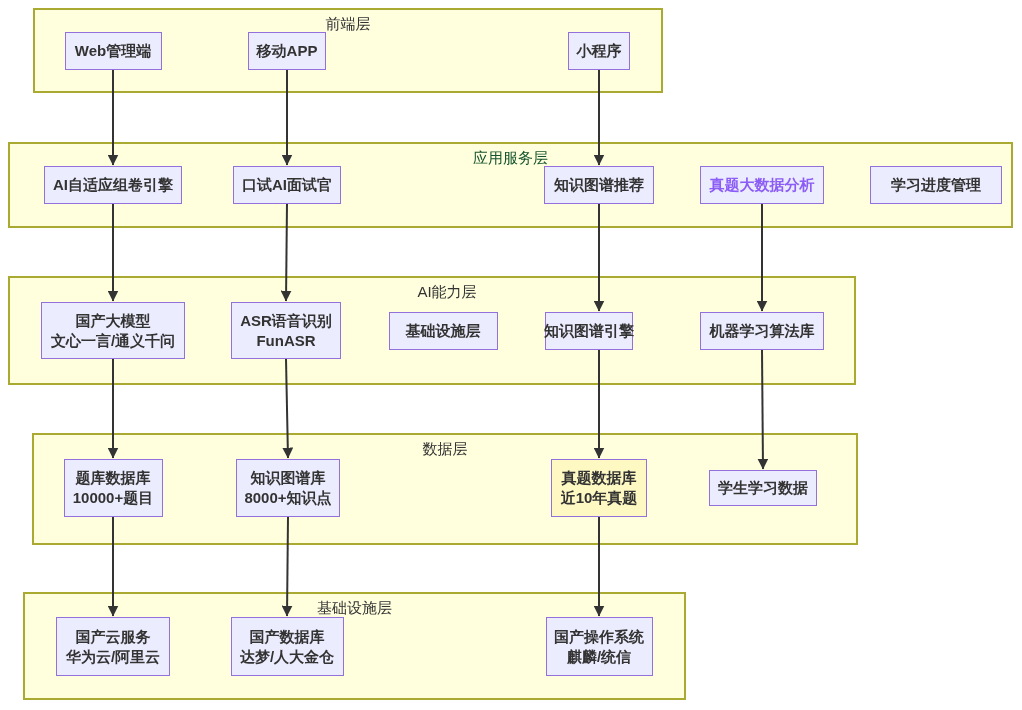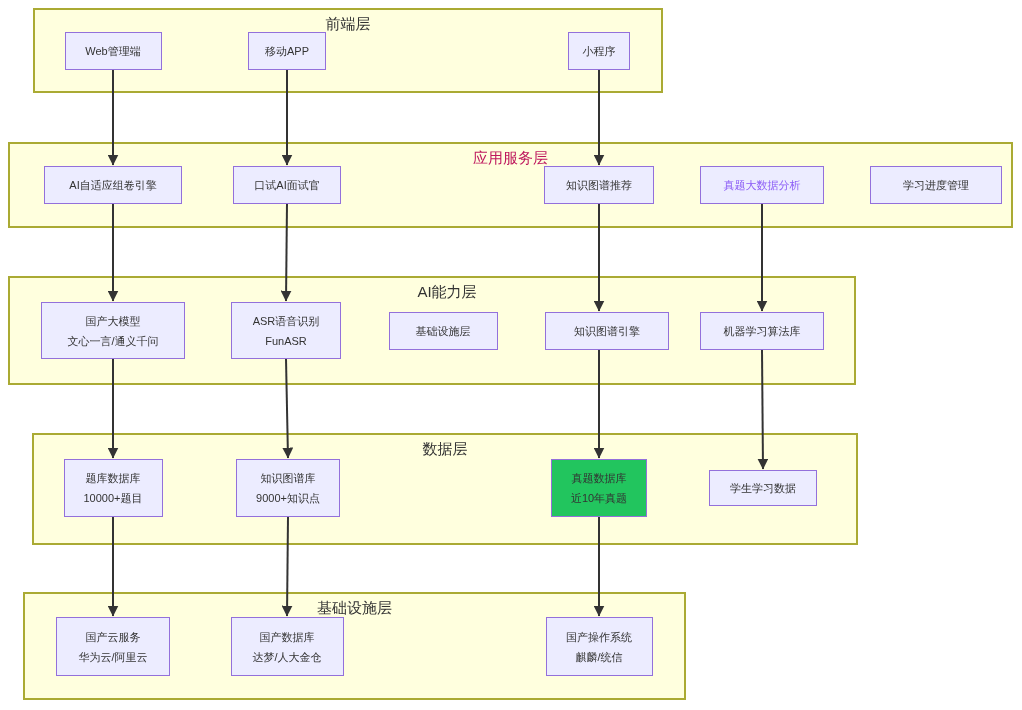--- a/index.html
+++ b/index.html
@@ -39,36 +39,37 @@
   .node {
     position: absolute;
     background: #ececff;
     border: 1px solid #9370db;
     box-sizing: border-box;
     display: flex;
     flex-direction: column;
     align-items: center;
     justify-content: center;
     text-align: center;
-    font-size: 11px;
+    font-size: 15px;
     line-height: 20px;
     color: #333333;
     white-space: nowrap;
+    font-weight: bold;
   }
 </style>
 </head>
 <body>
 
 <div id="canvas">
   <div id="layers-root">
       <div class="layer" style="left: 33px; top: 8px; width: 630px; height: 85px; background: rgb(255, 255, 222); border-color: rgb(170, 170, 51);">
         <div class="layer-title" style="color: rgb(51, 51, 51);">前端层</div>
       </div>
       <div class="layer" style="left: 8px; top: 142px; width: 1005px; height: 86px; background: rgb(255, 255, 222); border-color: rgb(170, 170, 51);">
-        <div class="layer-title" style="color: #be185d;">应用服务层</div>
+        <div class="layer-title" style="color: #14532d;">应用服务层</div>
       </div>
       <div class="layer" style="left: 8px; top: 276px; width: 848px; height: 109px; background: rgb(255, 255, 222); border-color: rgb(170, 170, 51);">
         <div class="layer-title" style="color: rgb(51, 51, 51); padding-left: 30px;">AI能力层</div>
       </div>
       <div class="layer" style="left: 32px; top: 433px; width: 826px; height: 112px; background: rgb(255, 255, 222); border-color: rgb(170, 170, 51);">
         <div class="layer-title" style="color: rgb(51, 51, 51);">数据层</div>
       </div>
       <div class="layer" style="left: 23px; top: 592px; width: 663px; height: 108px; background: rgb(255, 255, 222); border-color: rgb(170, 170, 51);">
         <div class="layer-title" style="color: rgb(51, 51, 51);">基础设施层</div>
       </div>
@@ -123,35 +124,35 @@
         <div>国产大模型</div>
         <div>文心一言/通义千问</div>
       </div>
       <div class="node" style="left: 231px; top: 302px; width: 110px; height: 57px; background: rgb(236, 236, 255); border-color: rgb(147, 112, 219); color: rgb(51, 51, 51);">
         <div>ASR语音识别</div>
         <div>FunASR</div>
       </div>
       <div class="node" style="left: 388.5px; top: 312px; width: 109px; height: 38px; background: rgb(236, 236, 255); border-color: rgb(147, 112, 219); color: rgb(51, 51, 51);">
         <div>基础设施层</div>
       </div>
-      <div class="node" style="left: 545px; top: 312px; width: 124px; height: 38px; background: rgb(236, 236, 255); border-color: rgb(147, 112, 219); color: rgb(51, 51, 51);">
+      <div class="node" style="left: 545px; top: 312px; width: 88px; height: 38px; background: rgb(236, 236, 255); border-color: rgb(147, 112, 219); color: rgb(51, 51, 51);">
         <div>知识图谱引擎</div>
       </div>
       <div class="node" style="left: 700px; top: 312px; width: 124px; height: 38px; background: rgb(236, 236, 255); border-color: rgb(147, 112, 219); color: rgb(51, 51, 51);">
         <div>机器学习算法库</div>
       </div>
       <div class="node" style="left: 63.5px; top: 459px; width: 99px; height: 58px; background: rgb(236, 236, 255); border-color: rgb(147, 112, 219); color: rgb(51, 51, 51);">
         <div>题库数据库</div>
         <div>10000+题目</div>
       </div>
       <div class="node" style="left: 236px; top: 459px; width: 104px; height: 58px; background: rgb(236, 236, 255); border-color: rgb(147, 112, 219); color: rgb(51, 51, 51);">
         <div>知识图谱库</div>
-        <div>9000+知识点</div>
+        <div>8000+知识点</div>
       </div>
-      <div class="node" style="left: 551px; top: 459px; width: 96px; height: 58px; background: #22c55e; border-color: rgb(147, 112, 219); color: rgb(51, 51, 51);">
+      <div class="node" style="left: 551px; top: 459px; width: 96px; height: 58px; background: #fef9c3; border-color: rgb(147, 112, 219); color: rgb(51, 51, 51);">
         <div>真题数据库</div>
         <div>近10年真题</div>
       </div>
       <div class="node" style="left: 709px; top: 470px; width: 108px; height: 36px; background: rgb(236, 236, 255); border-color: rgb(147, 112, 219); color: rgb(51, 51, 51);">
         <div>学生学习数据</div>
       </div>
       <div class="node" style="left: 56px; top: 617px; width: 114px; height: 59px; background: rgb(236, 236, 255); border-color: rgb(147, 112, 219); color: rgb(51, 51, 51);">
         <div>国产云服务</div>
         <div>华为云/阿里云</div>
       </div>

